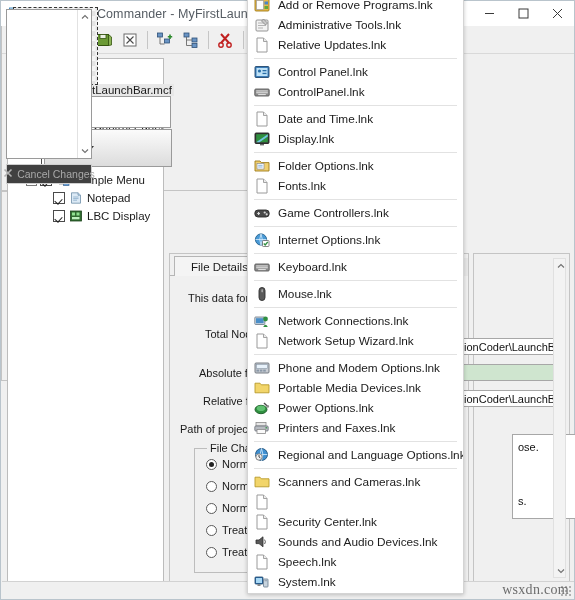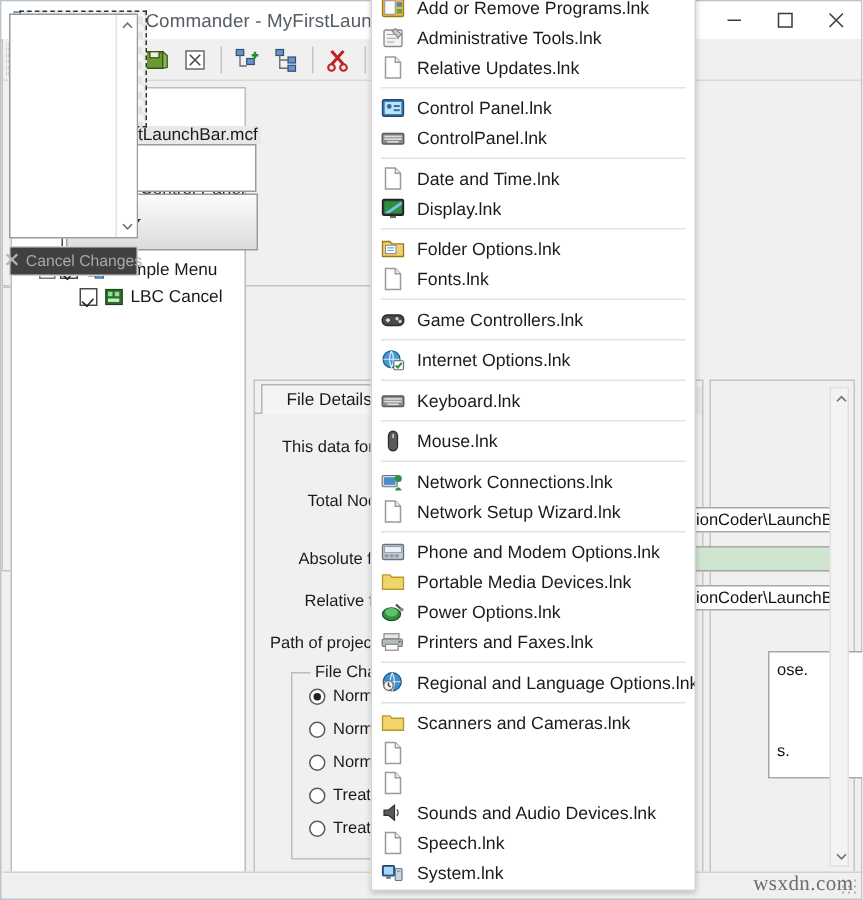--- a/index.html
+++ b/index.html
@@ -487,32 +487,43 @@
             <svg class="ic" viewBox="0 0 14 14">
               <rect x="1" y="1.5" width="5" height="3.5" fill="#6a9fd4" stroke="#34608f" stroke-width="0.7"></rect>
               <rect x="7.5" y="6" width="5.5" height="2.6" fill="#6a9fd4" stroke="#34608f" stroke-width="0.7"></rect>
               <rect x="7.5" y="9.8" width="5.5" height="2.6" fill="#6a9fd4" stroke="#34608f" stroke-width="0.7"></rect>
               <path d="M3 5 V11 H7.5 M3 7.3 H7.5" stroke="#6a6a6a" stroke-width="0.7" fill="none"></path>
             </svg>
           </div>
           <span class="tlabel">Sample Menu</span>
         </div>
 
+        <div class="tnode" style="padding-left:45px;">
+          <div class="cbox checked"></div>
+          <div class="ticon">
+            <svg class="ic" viewBox="0 0 14 14">
+              <path d="M2.5 1.8 H9 L11.5 4.2 V12.2 H2.5 Z" fill="#dceaf6" stroke="#6d8ea8" stroke-width="0.8"></path>
+              <path d="M9 1.8 V4.2 H11.5" fill="#b9d3e8" stroke="#6d8ea8" stroke-width="0.7"></path>
+              <path d="M4.2 6 H9.5 M4.2 7.6 H9.5 M4.2 9.2 H8" stroke="#7ea4c2" stroke-width="0.7"></path>
+            </svg>
+          </div>
+          <span class="tlabel">Notepad</span>
+        </div>
 
         <div class="tnode" style="padding-left:45px;">
           <div class="cbox checked"></div>
           <div class="ticon">
             <svg class="ic" viewBox="0 0 14 14">
               <rect x="1.5" y="2" width="11" height="10" fill="#2f6b2f" stroke="#1c441c" stroke-width="0.8"></rect>
               <rect x="3" y="3.5" width="3" height="3" fill="#8fe08f"></rect>
               <rect x="7.5" y="3.5" width="3" height="3" fill="#8fe08f"></rect>
               <rect x="3" y="8" width="7.5" height="2.3" fill="#bdf0bd"></rect>
             </svg>
           </div>
-          <span class="tlabel">LBC Cancel</span>
+          <span class="tlabel">LBC Display</span>
         </div>
 
       </div>
     </div>
 
     <div class="mid-panel">
       <div class="dock-preview">
         <svg class="smiley" viewBox="0 0 48 48">
           <defs>
             <radialGradient id="sm" cx="40%" cy="32%" r="75%">
@@ -854,20 +865,21 @@
             <use href="#i-generic-file"></use>
           </svg>
         </span>
       </div>
       <div class="mi">
         <span class="mi-icon">
           <svg class="ic" viewBox="0 0 16 16">
             <use href="#i-generic-file"></use>
           </svg>
         </span>
+        <span>Security Center.lnk</span>
       </div>
       <div class="mi">
         <span class="mi-icon">
           <svg class="ic" viewBox="0 0 16 16">
             <use href="#i-speaker"></use>
           </svg>
         </span>
         <span>Sounds and Audio Devices.lnk</span>
       </div>
       <div class="mi">

